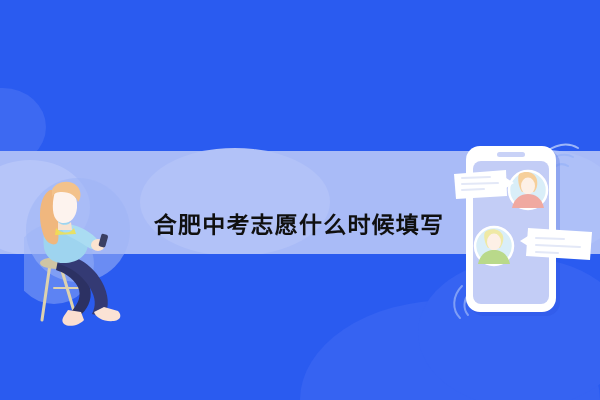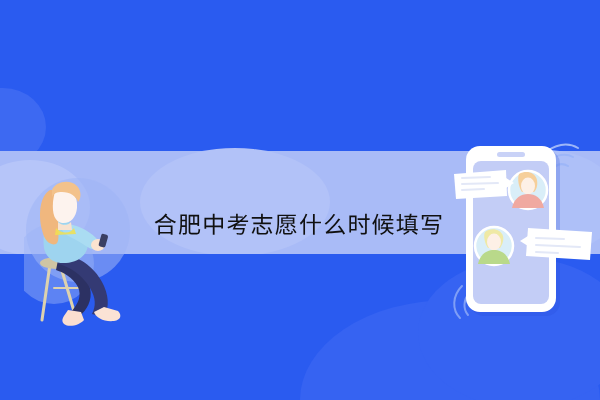--- a/index.html
+++ b/index.html
@@ -63,21 +63,21 @@
     left: 0; top: 151px;
     width: 600px; height: 103px;
     display: flex;
     align-items: center;
     justify-content: center;
     z-index: 40;
   }
   .headline-text {
     font-family: "DejaVu Sans", "Liberation Sans", sans-serif;
     font-size: 23px;
-    font-weight: 400;
+    font-weight: 700;
     color: #101010;
     letter-spacing: 1.2px;
     white-space: nowrap;
     line-height: 1;
     padding-right: 2px;
     margin-top: 46px;
   }
 
   
   .person-wrap {

